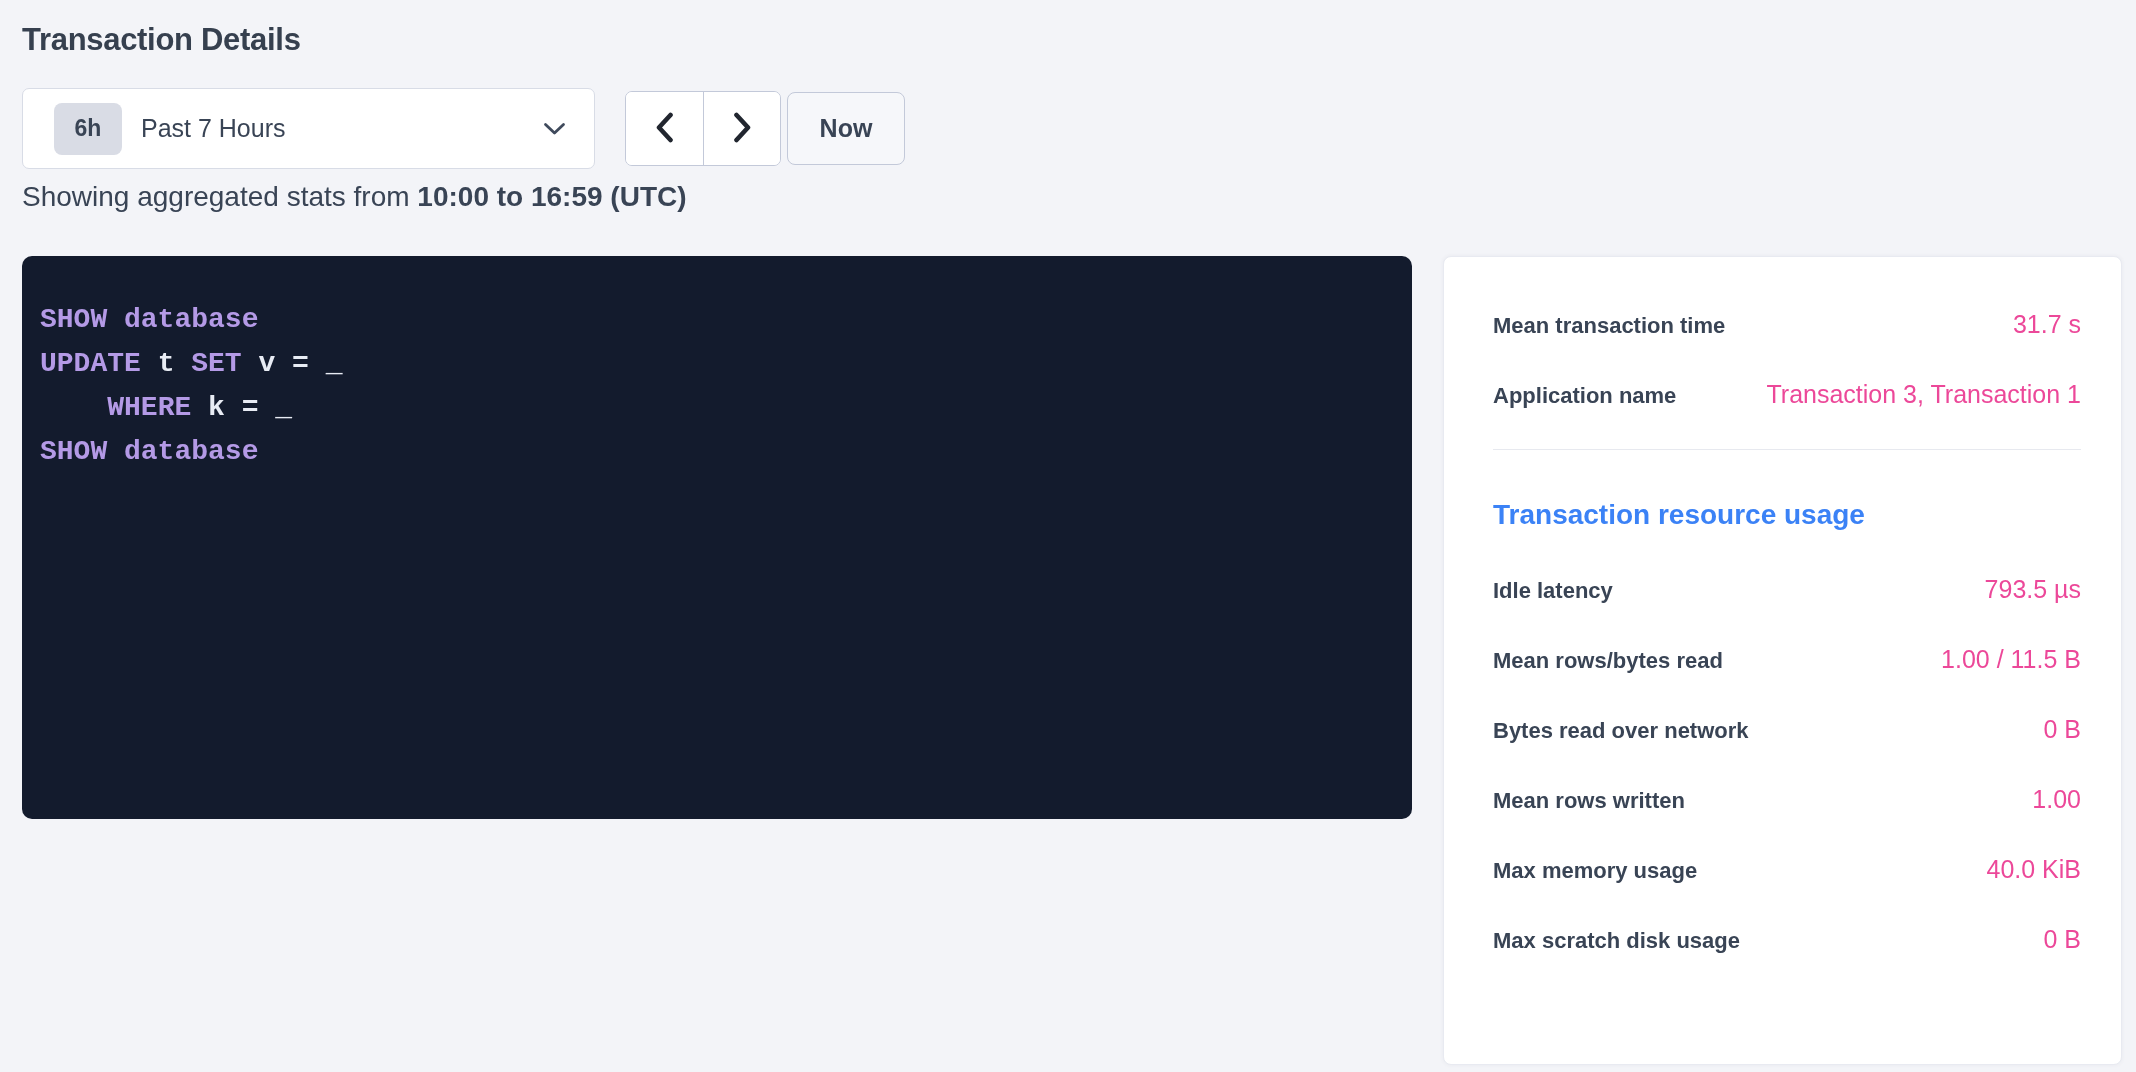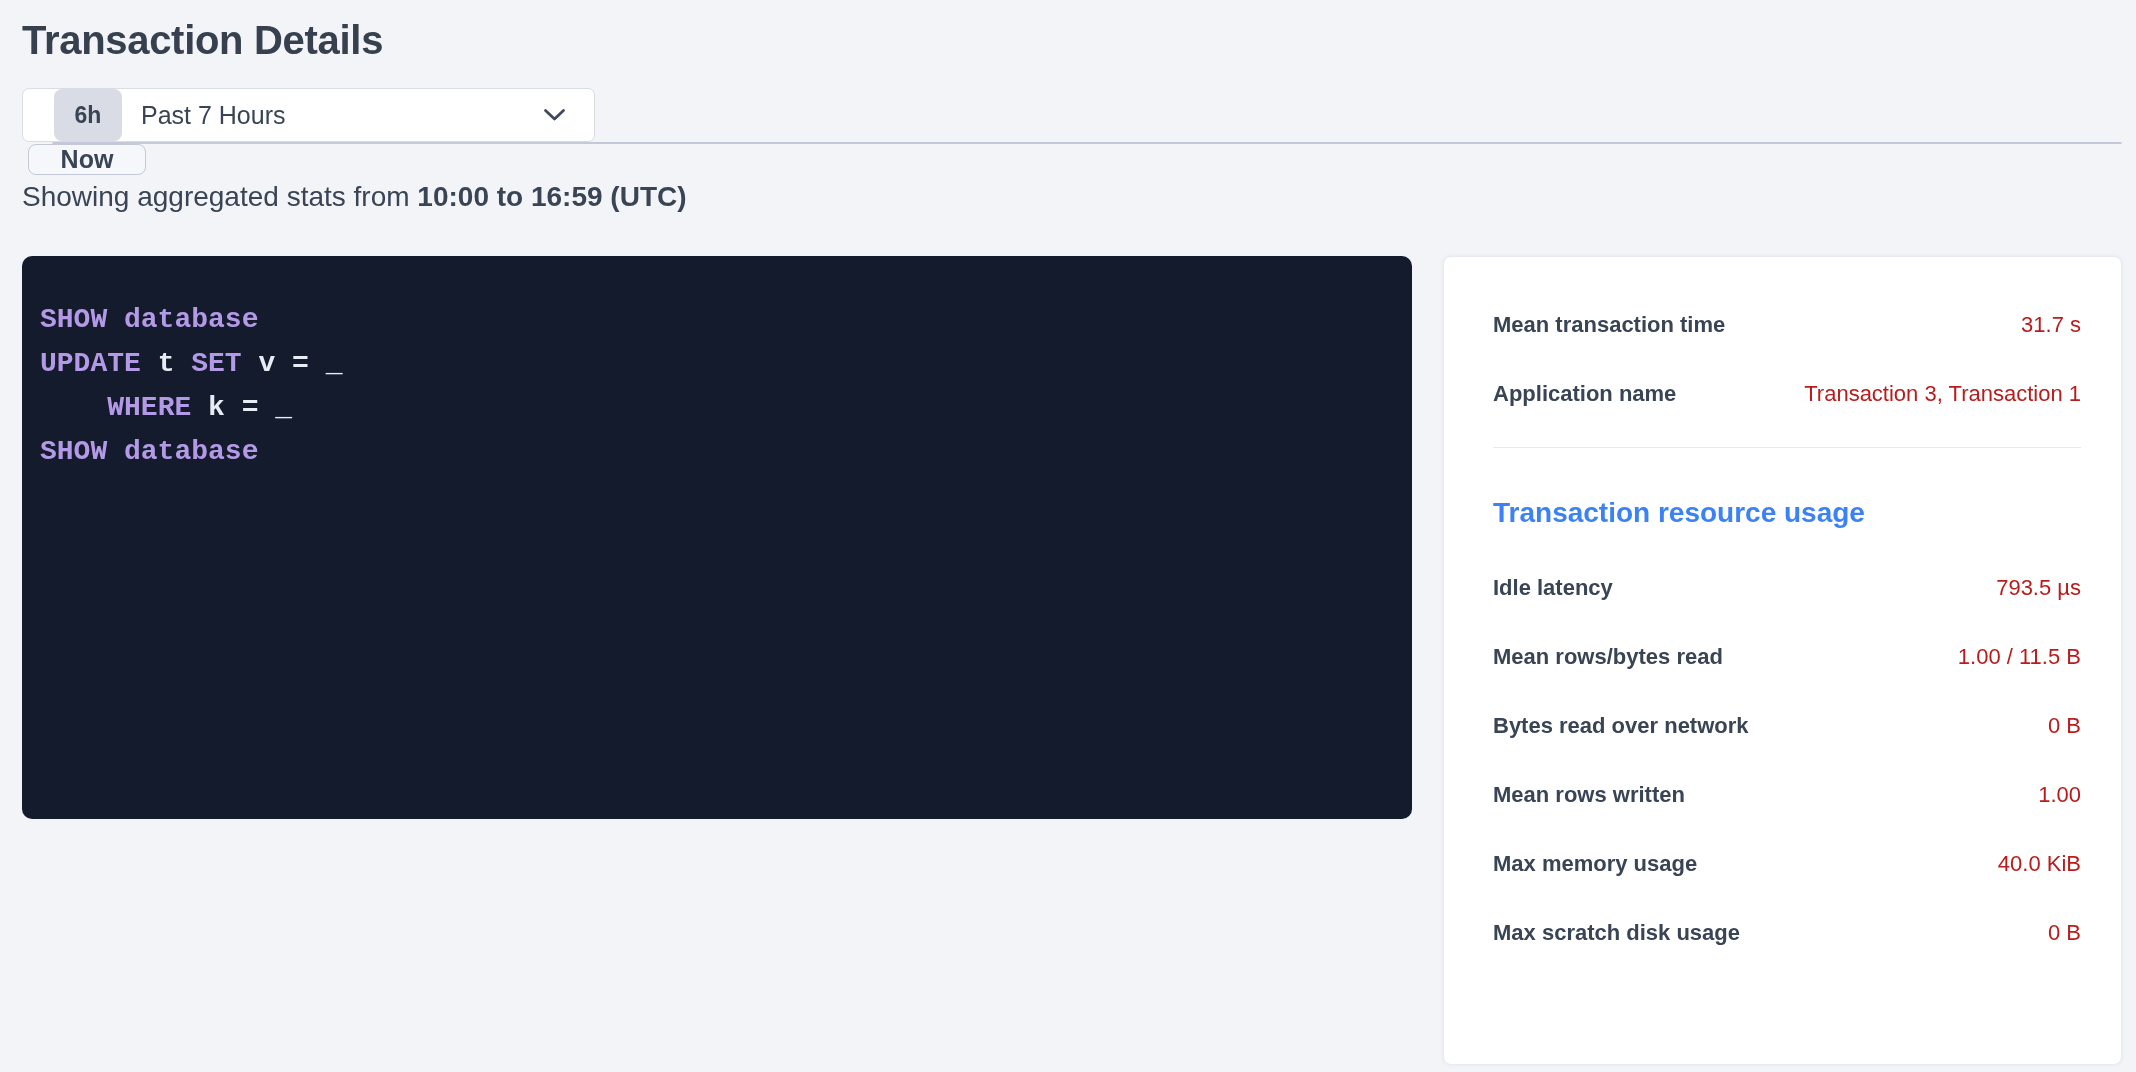--- a/index.html
+++ b/index.html
@@ -6,26 +6,26 @@
   html,body { width:2136px; height:1072px; }
   body {
     background:#f3f4f8;
     font-family:"Liberation Sans", sans-serif;
     color:#394455;
     overflow:hidden;
   }
   .page { padding:16px 14px 0 22px; }
 
   .page-title {
-    font-size:40px; font-weight:700; color:#36404f; letter-spacing:-0.3px;
+    font-size:31px; font-weight:700; color:#36404f; letter-spacing:-0.3px;
     line-height:48px;
   }
 
   
-  .controls { display:flex; margin-top:24px; height:81px;flex-direction:column; }
+  .controls { display:flex; align-items:center; margin-top:24px; height:81px; }
   .time-select {
     width:573px; height:81px; background:#ffffff;
     border:1px solid #d8dce6; border-radius:7px;
     display:flex; align-items:center; padding:0 28px 0 31px; cursor:pointer;
   }
   .interval-badge {
     width:68px; height:52px; background:#d9dce5; border-radius:8px;
     display:flex; align-items:center; justify-content:center;
     font-weight:700; font-size:23px; color:#394455; margin-right:19px;
     flex:0 0 auto;
@@ -71,21 +71,21 @@
     width:679px; height:809px; margin-left:31px;
     background:#ffffff; border:1px solid #e8eaf1; border-radius:8px;
     box-shadow:0 0 4px rgba(44,59,93,0.06);
     padding:52px 40px 0 49px;
   }
   .stat-row {
     display:flex; justify-content:space-between; align-items:baseline;
     margin-bottom:38px; line-height:31px;
   }
   .stat-label { font-weight:700; font-size:22px; color:#394455; padding-right:20px; }
-  .stat-value { font-size:22px; color:#b91c1c; text-align:right; white-space:nowrap; }
+  .stat-value { font-size:25px; color:#ec4899; text-align:right; white-space:nowrap; }
 
   .divider { border:none; border-top:1px solid #e7e9ef; margin:0 0 48px; }
 
   .resource-heading {
     font-size:28px; font-weight:700; color:#3b82f6;
     line-height:34px; margin-bottom:42px;
   }
 </style>
 </head>
 <body>

